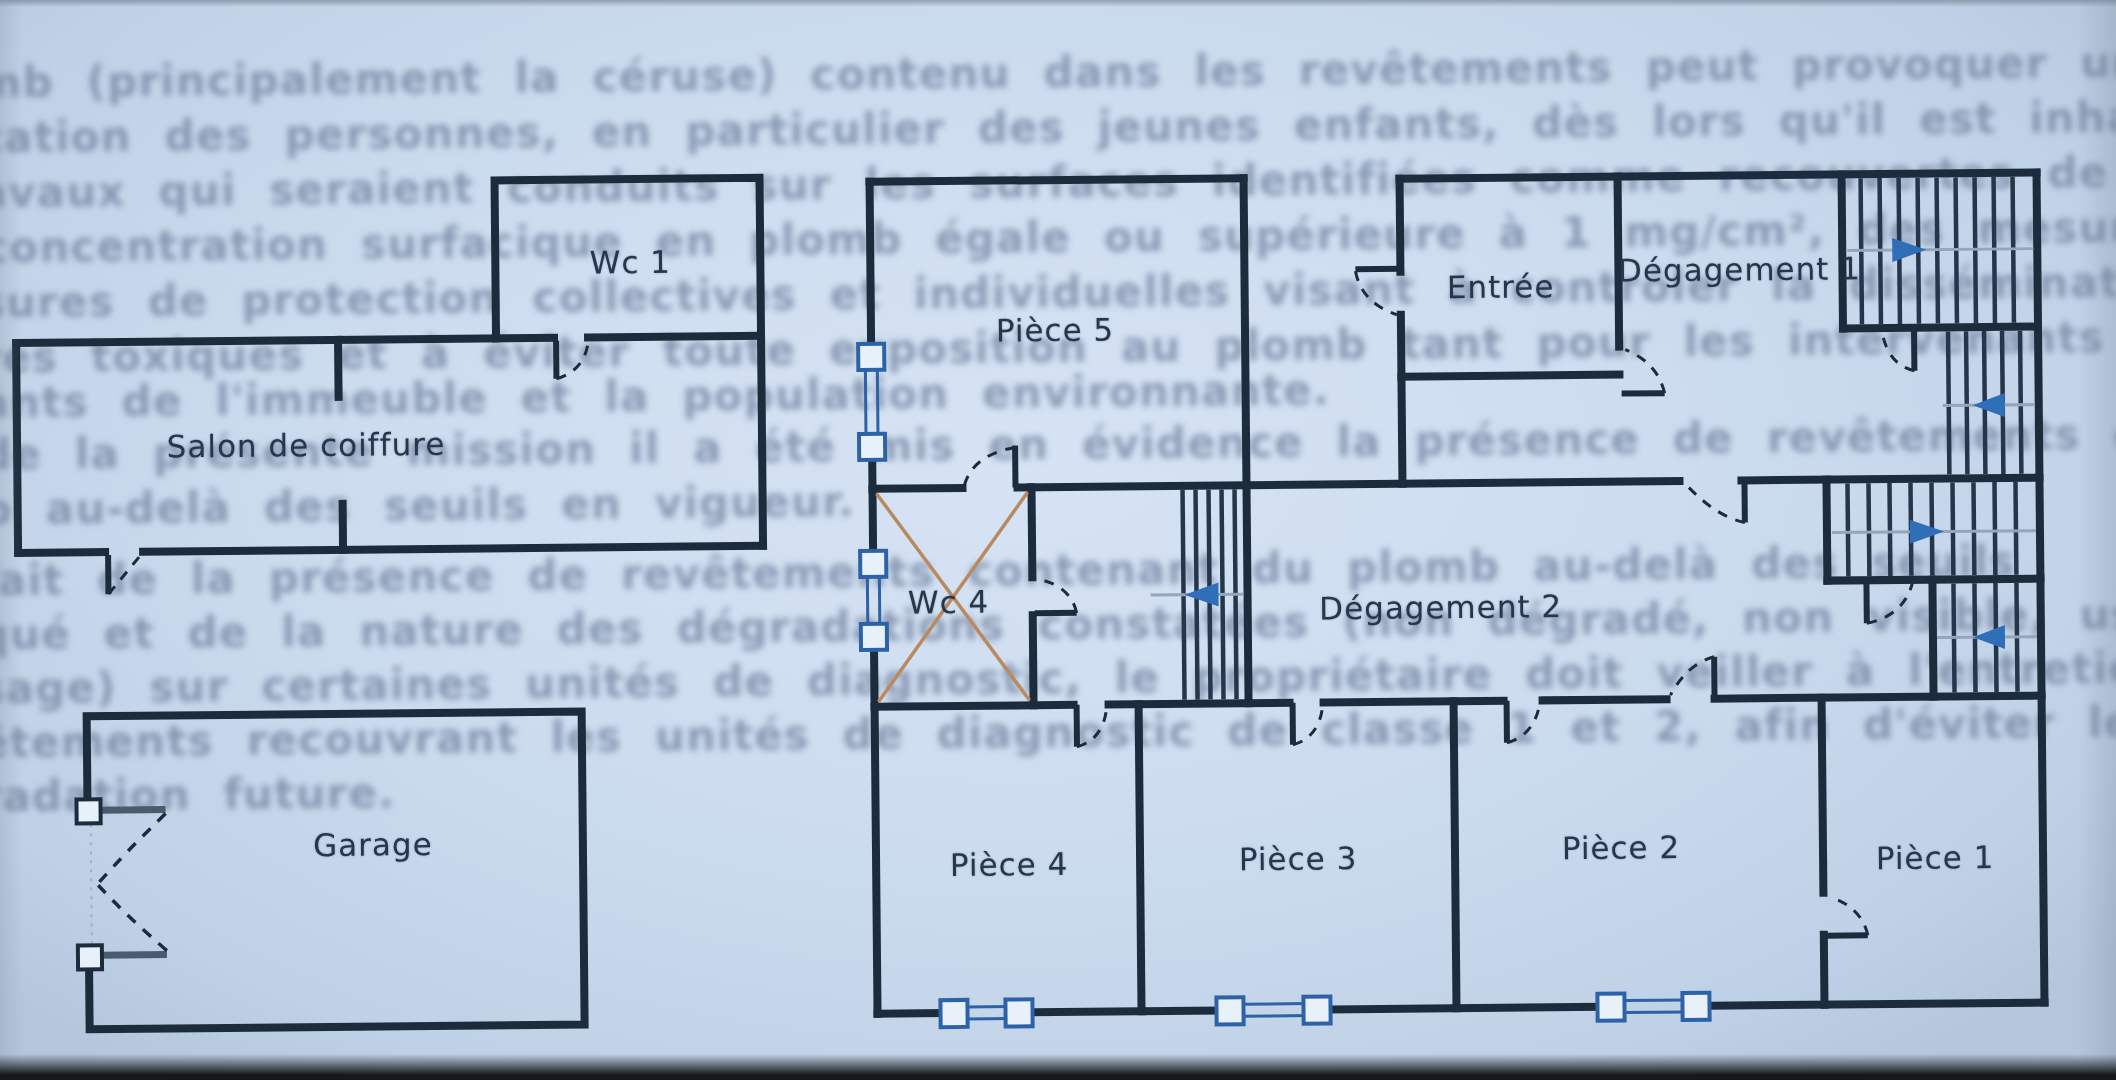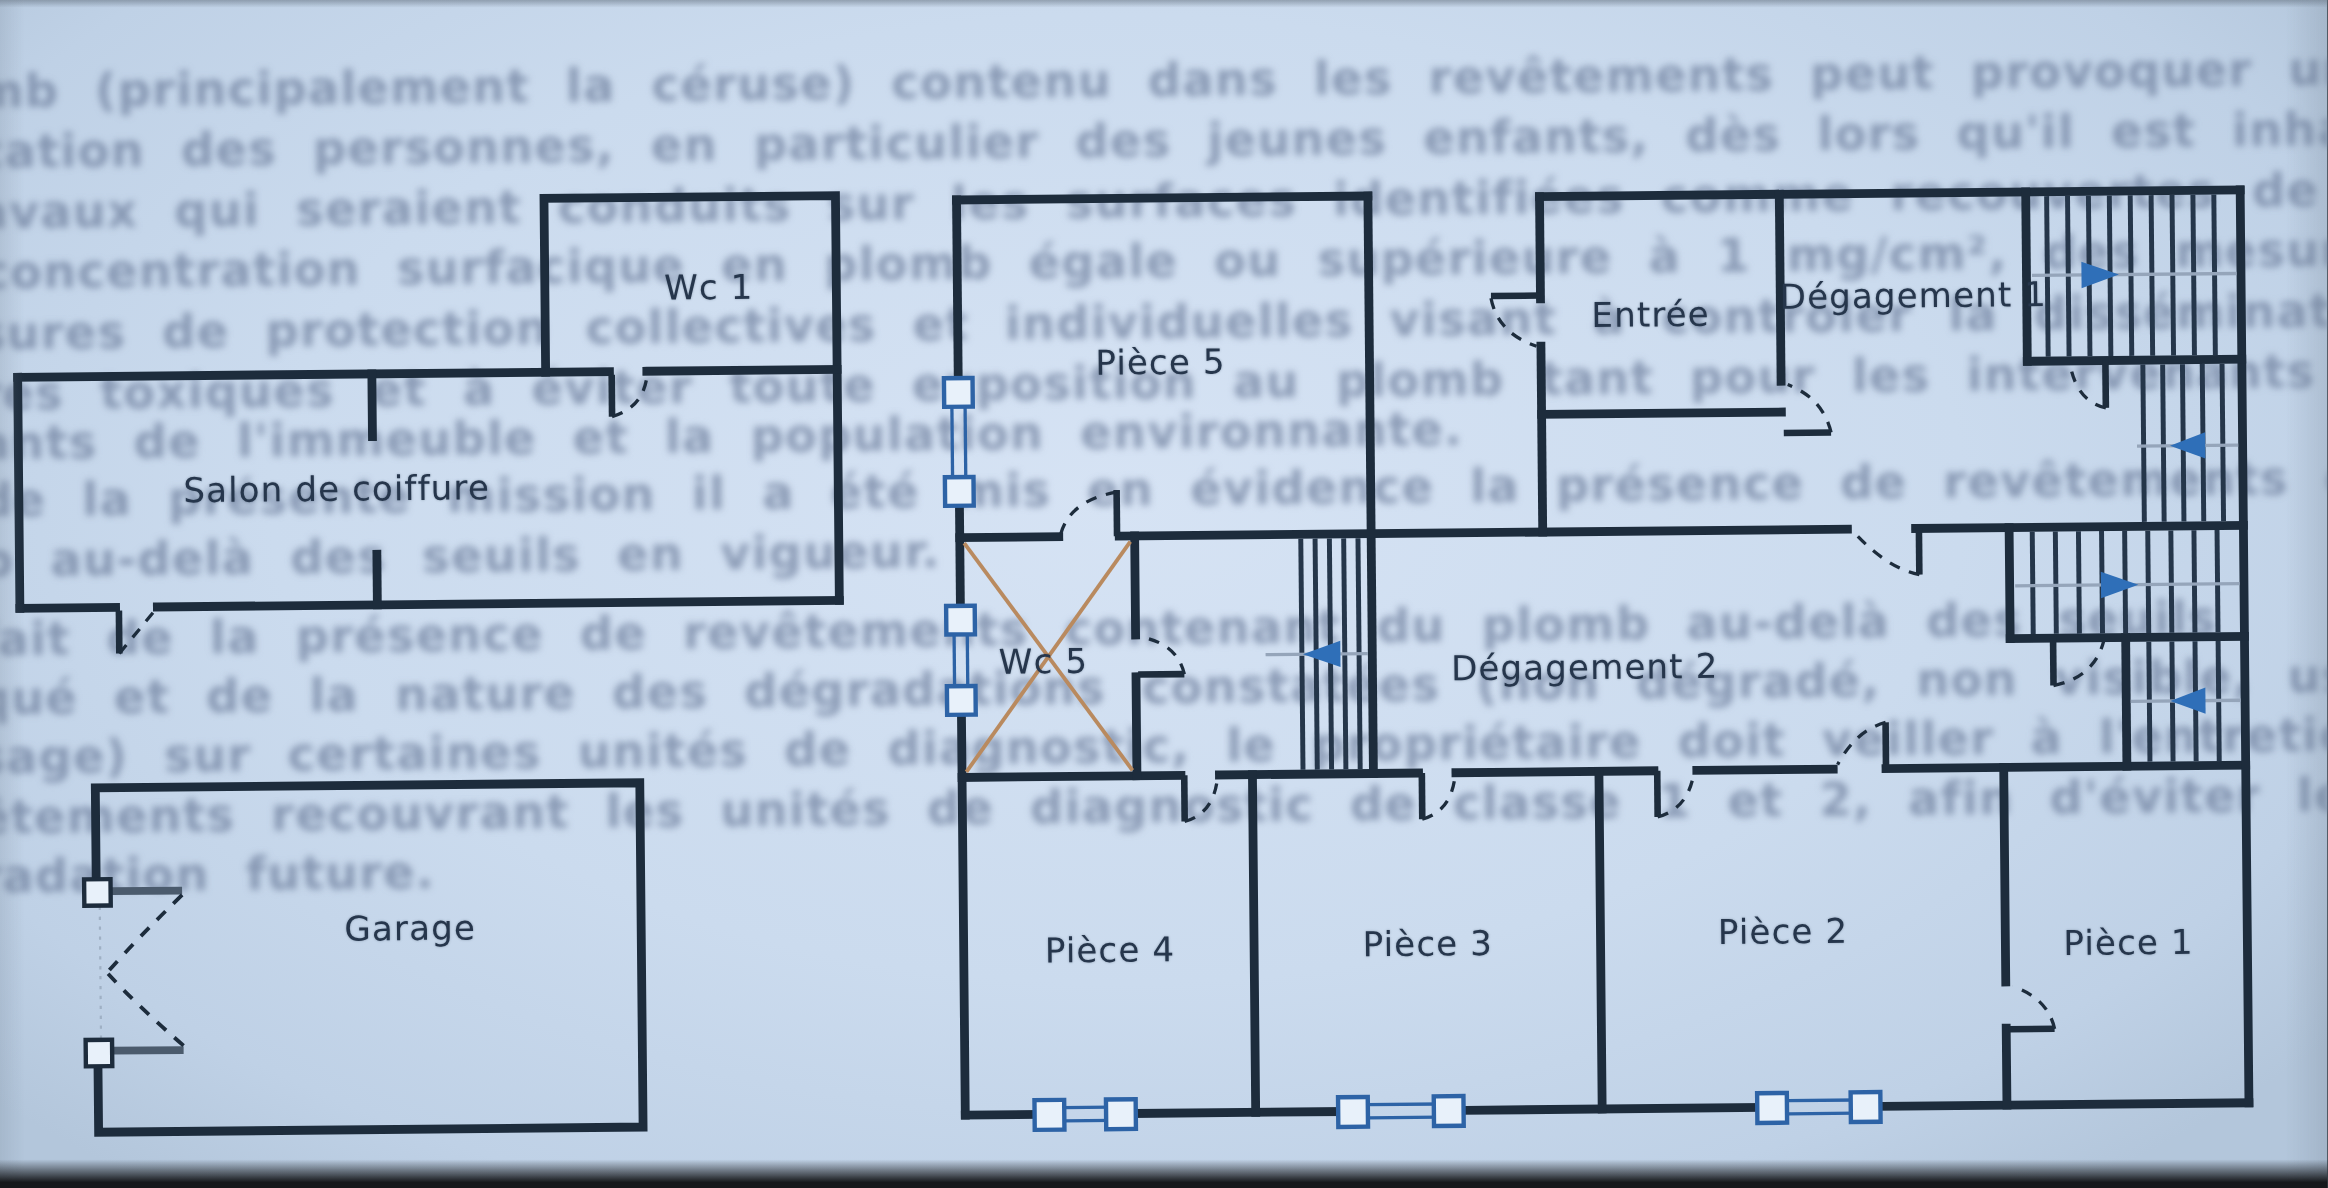--- a/index.html
+++ b/index.html
@@ -276,25 +276,25 @@
       </g>
       <g>
         <line x1="1621" y1="1006" x2="1683" y2="1006" stroke="#2d63a6" stroke-width="3"></line>
         <line x1="1621" y1="1018" x2="1683" y2="1018" stroke="#2d63a6" stroke-width="3"></line>
         <rect x="1593" y="999" width="27" height="27" fill="#e8f1fa" stroke="#2d63a6" stroke-width="4"></rect>
         <rect x="1678" y="999" width="27" height="27" fill="#e8f1fa" stroke="#2d63a6" stroke-width="4"></rect>
       </g>
     </svg>
 
     <div class="labels">
-      <div class="room-label" style="left:633px;top:258px;margin-left:14px;">Wc 1</div>
+      <div class="room-label" style="left:633px;top:258px;">Wc 1</div>
       <div class="room-label" style="left:307px;top:438px;">Salon de coiffure</div>
       <div class="room-label" style="left:370px;top:838px;">Garage</div>
       <div class="room-label" style="left:1057px;top:330px;">Pièce 5</div>
-      <div class="room-label" style="left:948px;top:601px;">Wc 5</div>
+      <div class="room-label" style="left:948px;top:601px;">Wc 4</div>
       <div class="room-label" style="left:1503px;top:291px;">Entrée</div>
       <div class="room-label" style="left:1742px;top:276px;">Dégagement 1</div>
       <div class="room-label" style="left:1440px;top:611px;">Dégagement 2</div>
       <div class="room-label" style="left:1006px;top:864px;">Pièce 4</div>
       <div class="room-label" style="left:1295px;top:861px;">Pièce 3</div>
       <div class="room-label" style="left:1618px;top:853px;">Pièce 2</div>
       <div class="room-label" style="left:1932px;top:866px;">Pièce 1</div>
     </div>
   </div>
 

